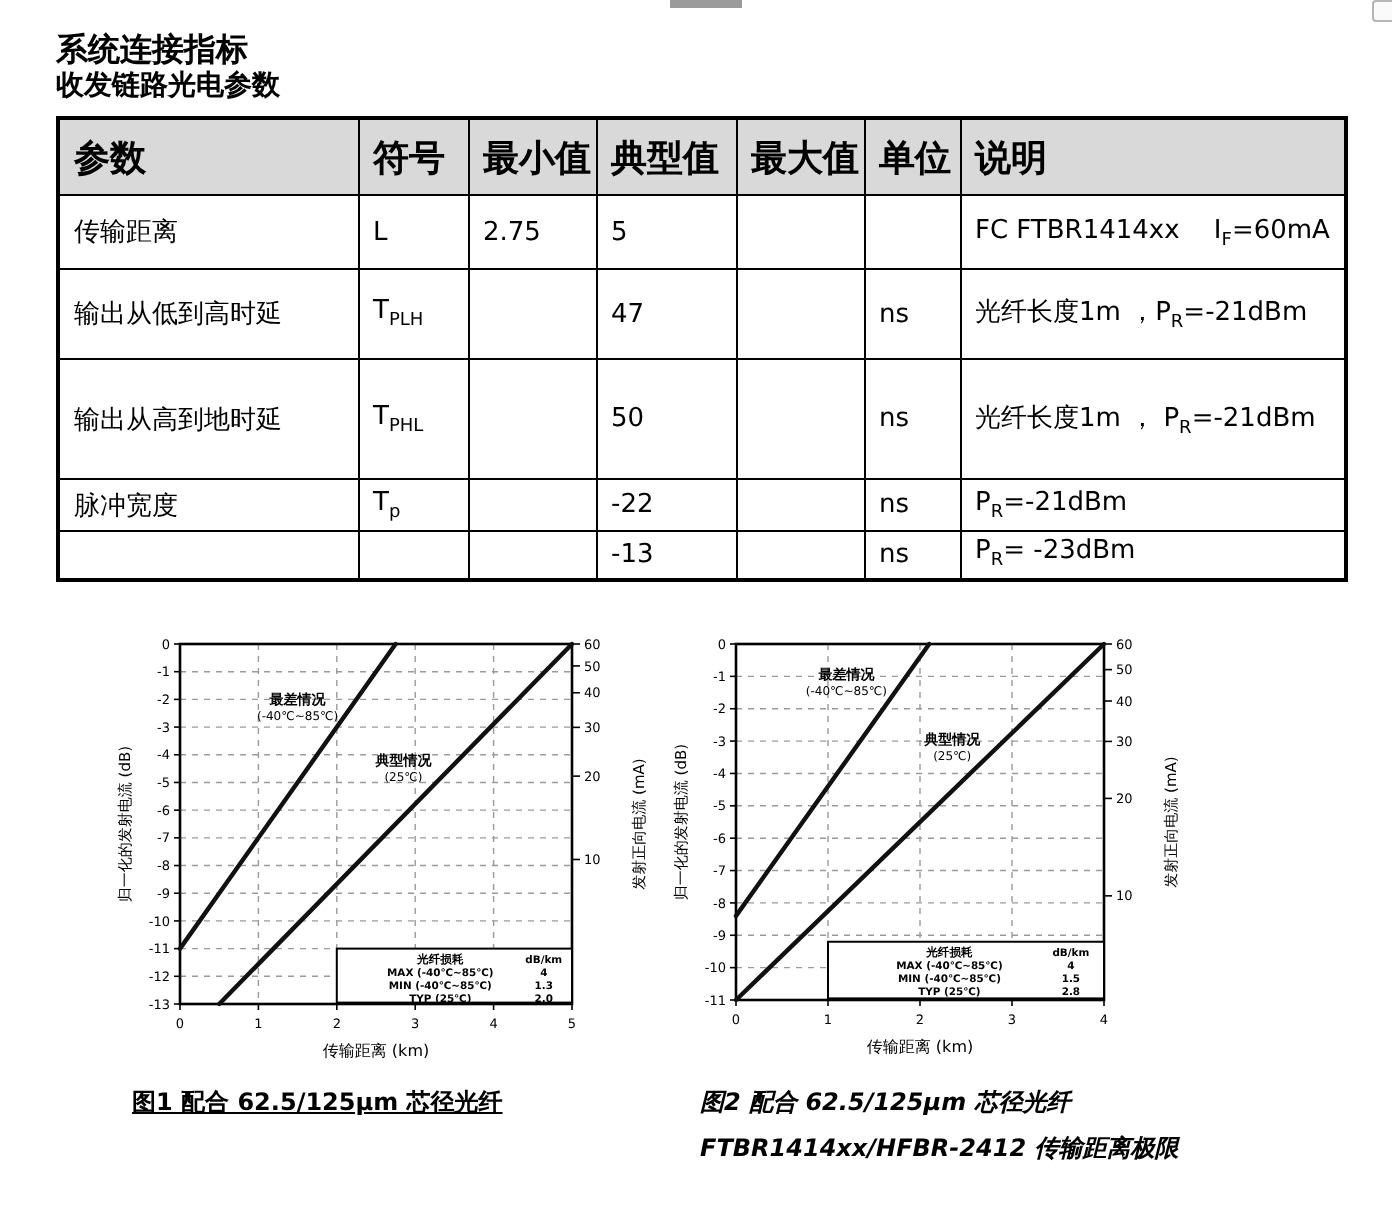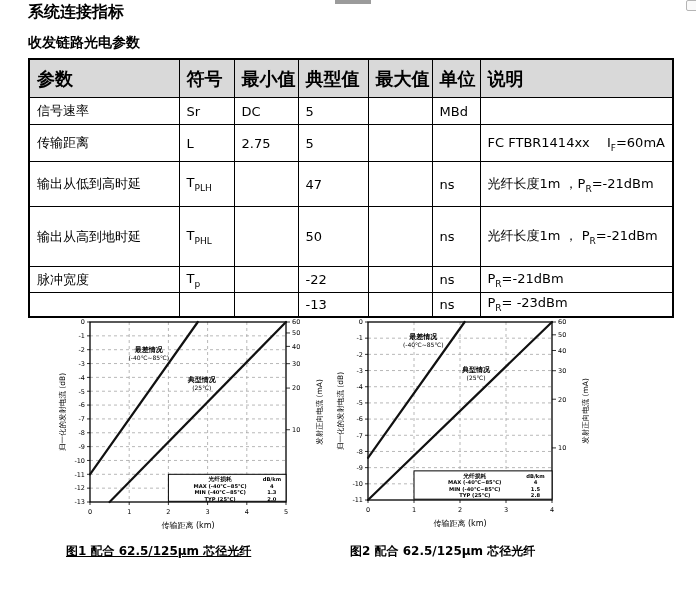--- a/index.html
+++ b/index.html
@@ -2,39 +2,39 @@
 <html><head>
 <meta charset="utf-8">
 <style>
   html,body{margin:0;padding:0;background:#fff;}
   #page{position:relative;width:696px;height:606px;background:#fff;
         font-family:"DejaVu Sans","Liberation Sans",sans-serif;color:#000;overflow:hidden;}
   
   .frag-bar{position:absolute;left:335px;top:0;width:36px;height:4px;background:#9b9b9b;}
   .frag-box{position:absolute;left:686px;top:0;width:12px;height:9px;background:#fafafa;border:1px solid #b5b5b5;border-radius:2px;}
   
-  #title{position:absolute;left:28px;top:2px;font-size:16px;font-weight:bold;}
+  #title{position:absolute;left:28px;top:15px;font-size:16px;font-weight:bold;}
   #subtitle{position:absolute;left:28px;top:34px;font-size:14px;font-weight:bold;}
   
   #tbl{position:absolute;left:28px;top:58px;border-collapse:collapse;table-layout:fixed;
        border:2px solid #000;font-size:13px;}
   #tbl th,#tbl td{border:1px solid #000;padding:2px 2px 2px 7px;text-align:left;vertical-align:middle;
        overflow:hidden;white-space:nowrap;}
   #tbl th{background:#d9d9d9;font-weight:bold;font-size:18px;height:33px;}
   #tbl sub{font-size:9px;}
   
   #charts{position:absolute;left:0;top:304px;width:696px;}
   .chart-svg{position:absolute;}
   #chart1{left:56px;top:6px;}
   #chart2{left:334px;top:6px;}
   svg text{font-family:"DejaVu Sans","Liberation Sans",sans-serif;}
   
   .cap{position:absolute;font-size:12px;font-weight:bold;line-height:23px;white-space:nowrap;}
   #cap1{left:66px;top:540px;text-decoration:underline;}
-  #cap2{left:350px;top:540px;}
+  #cap2{left:350px;top:540px;font-style:italic;}
 </style>
 </head>
 <body>
 
 <div id="page">
   <div class="frag-bar"></div>
   <div class="frag-box"></div>
 
   <div id="title">系统连接指标</div>
   <div id="subtitle">收发链路光电参数</div>
@@ -54,29 +54,20 @@
           <th>参数</th>
           <th>符号</th>
           <th>最小值</th>
           <th>典型值</th>
           <th>最大值</th>
           <th>单位</th>
           <th>说明</th>
         </tr>
       </thead>
     <tbody>
-        <tr style="height: 27px;">
-          <td>信号速率</td>
-          <td>Sr</td>
-          <td>DC</td>
-          <td>5</td>
-          <td></td>
-          <td>MBd</td>
-          <td></td>
-        </tr>
         <tr style="height: 37px;">
           <td>传输距离</td>
           <td>L</td>
           <td>2.75</td>
           <td>5</td>
           <td></td>
           <td></td>
           <td>FC FTBR1414xx　 I<sub>F</sub>=60mA</td>
         </tr>
         <tr style="height: 45px;">
@@ -288,14 +279,15 @@
         <text x="0" y="0" text-anchor="middle" font-size="7.5" transform="translate(9,101) rotate(-90)">归一化的发射电流 (dB)</text>
         <text x="0" y="0" text-anchor="middle" font-size="7.5" transform="translate(254,101) rotate(-90)">发射正向电流 (mA)</text>
       </svg>
   </div>
 
   <div id="cap1" class="cap">
     <div>图1 配合 62.5/125μm  芯径光纤</div>
   </div>
   <div id="cap2" class="cap">
     <div>图2 配合 62.5/125μm  芯径光纤</div>
+    <div>FTBR1414xx/HFBR-2412 传输距离极限</div>
   </div>
 </div>
 
 </body></html>

